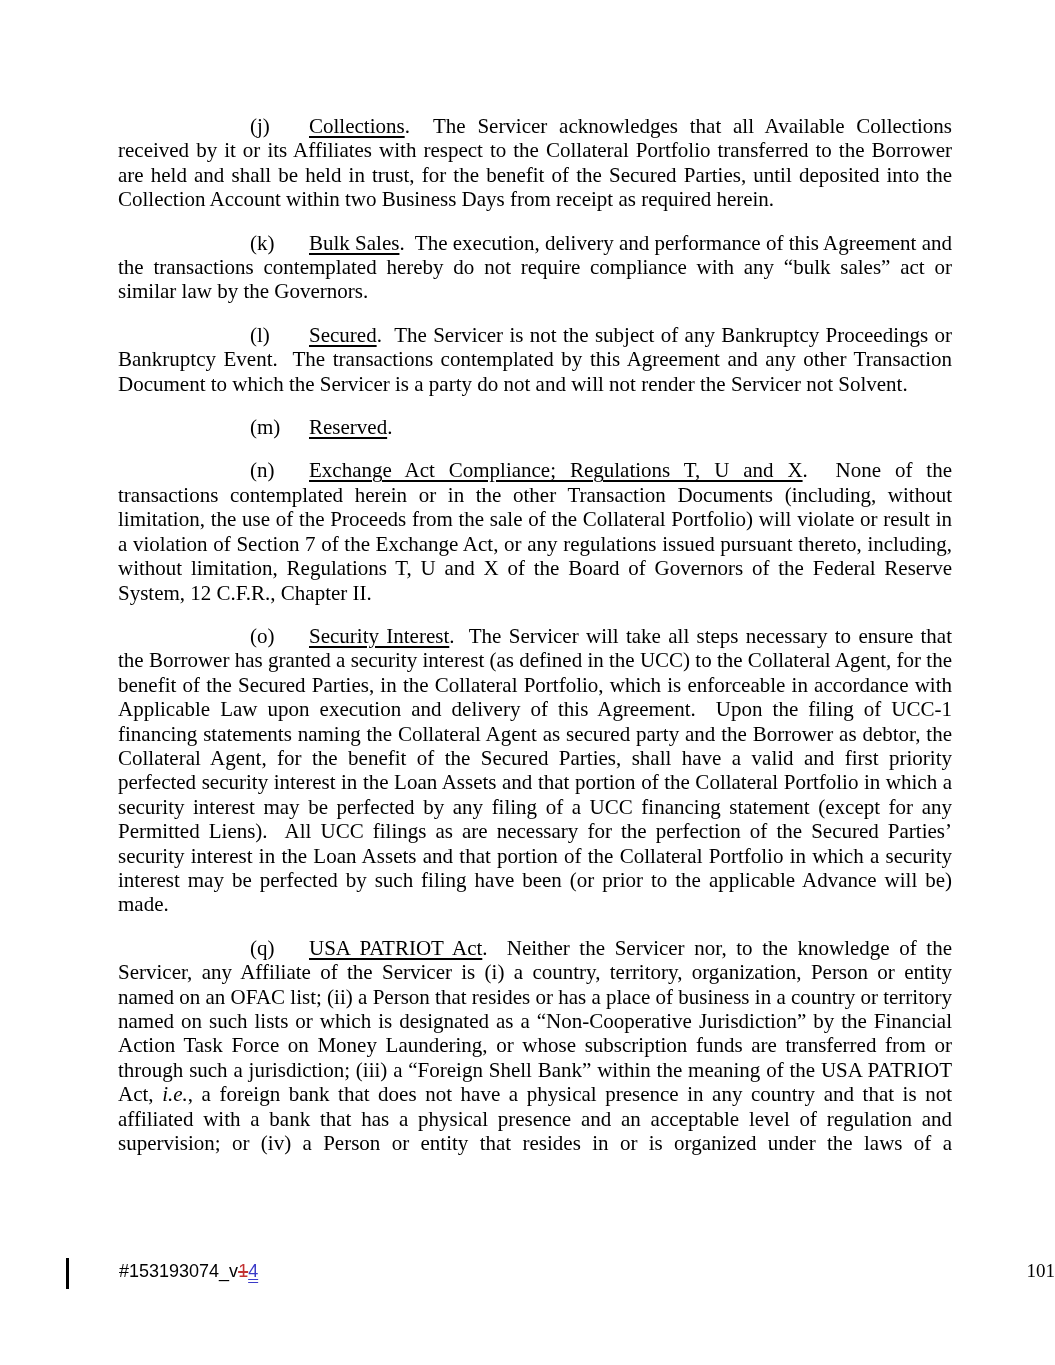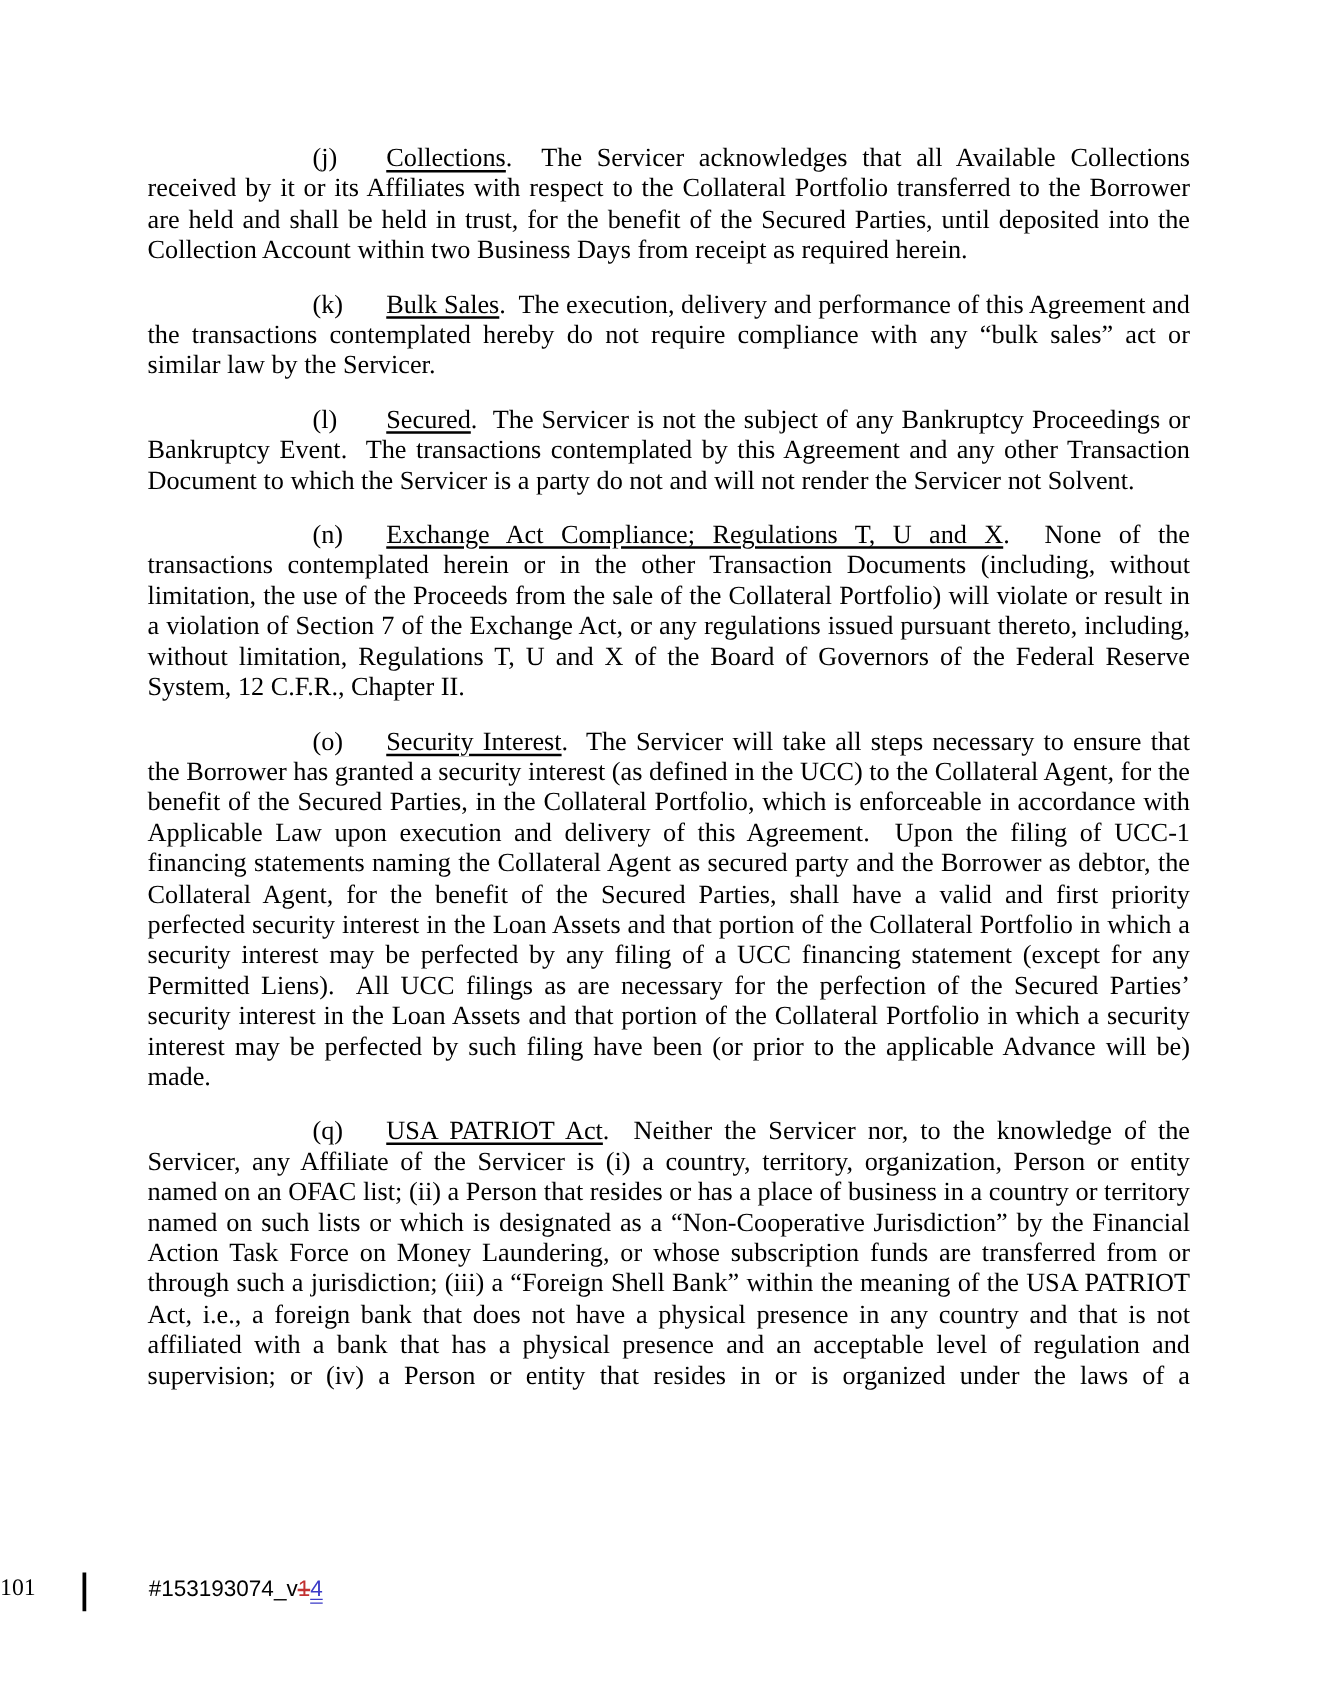--- a/index.html
+++ b/index.html
@@ -36,35 +36,35 @@
   }
   .label {
     display: inline-block;
     width: 59px;
   }
   .heading {
     text-decoration-line: underline;
     text-decoration-thickness: 1.5px;
     text-underline-offset: 3px;
   }
-  .it { }
+  .it { font-style: italic; }
   .footer-docid {
     position: absolute;
     left: 119px;
     top: 1262px;
     font-family: "Liberation Sans", sans-serif;
     font-size: 18px;
     line-height: 18px;
   }
   .footer-pagenum {
     position: absolute;
     left: 0;
     top: 1260px;
     width: 1055px;
-    text-align: left;
+    text-align: right;
     font-family: "Liberation Serif", serif;
     font-size: 19px;
     line-height: 22px;
   }
   .changebar {
     position: absolute;
     left: 66px;
     top: 1258px;
     width: 2.5px;
     height: 31px;
@@ -81,24 +81,25 @@
     text-decoration-style: double;
     text-underline-offset: 2px;
   }
 </style>
 </head>
 <body>
 
 <div class="content">
   <p class="para"><span class="indent"></span><span class="label">(j)</span><span class="heading">Collections</span><span>.  The Servicer acknowledges that all Available Collections received by it or its Affiliates with respect to the Collateral Portfolio transferred to the Borrower are held and shall be held in trust, for the benefit of the Secured Parties, until deposited into the Collection Account within two Business Days from receipt as required herein.</span></p>
 
-  <p class="para"><span class="indent"></span><span class="label">(k)</span><span class="heading">Bulk Sales</span><span>.  The execution, delivery and performance of this Agreement and the transactions contemplated hereby do not require compliance with any “bulk sales” act or similar law by the Servicer.</span></p>
+  <p class="para"><span class="indent"></span><span class="label">(k)</span><span class="heading">Bulk Sales</span><span>.  The execution, delivery and performance of this Agreement and the transactions contemplated hereby do not require compliance with any “bulk sales” act or similar law by the Governors.</span></p>
 
   <p class="para"><span class="indent"></span><span class="label">(l)</span><span class="heading">Secured</span><span>.  The Servicer is not the subject of any Bankruptcy Proceedings or Bankruptcy Event.  The transactions contemplated by this Agreement and any other Transaction Document to which the Servicer is a party do not and will not render the Servicer not Solvent.</span></p>
 
+  <p class="para"><span class="indent"></span><span class="label">(m)</span><span class="heading">Reserved</span><span>.</span></p>
 
   <p class="para"><span class="indent"></span><span class="label">(n)</span><span class="heading">Exchange Act Compliance; Regulations T, U and X</span><span>.  None of the transactions contemplated herein or in the other Transaction Documents (including, without limitation, the use of the Proceeds from the sale of the Collateral Portfolio) will violate or result in a violation of Section 7 of the Exchange Act, or any regulations issued pursuant thereto, including, without limitation, Regulations T, U and X of the Board of Governors of the Federal Reserve System, 12 C.F.R., Chapter II.</span></p>
 
   <p class="para"><span class="indent"></span><span class="label">(o)</span><span class="heading">Security Interest</span><span>.  The Servicer will take all steps necessary to ensure that the Borrower has granted a security interest (as defined in the UCC) to the Collateral Agent, for the benefit of the Secured Parties, in the Collateral Portfolio, which is enforceable in accordance with Applicable Law upon execution and delivery of this Agreement.  Upon the filing of UCC-1 financing statements naming the Collateral Agent as secured party and the Borrower as debtor, the Collateral Agent, for the benefit of the Secured Parties, shall have a valid and first priority perfected security interest in the Loan Assets and that portion of the Collateral Portfolio in which a security interest may be perfected by any filing of a UCC financing statement (except for any Permitted Liens).  All UCC filings as are necessary for the perfection of the Secured Parties’ security interest in the Loan Assets and that portion of the Collateral Portfolio in which a security interest may be perfected by such filing have been (or prior to the applicable Advance will be) made.</span></p>
 
 
   <p class="para cont"><span class="indent"></span><span class="label">(q)</span><span class="heading">USA PATRIOT Act</span><span>.  Neither the Servicer nor, to the knowledge of the Servicer, any Affiliate of the Servicer is (i) a country, territory, organization, Person or entity named on an OFAC list; (ii) a Person that resides or has a place of business in a country or territory named on such lists or which is designated as a “Non-Cooperative Jurisdiction” by the Financial Action Task Force on Money Laundering, or whose subscription funds are transferred from or through such a jurisdiction; (iii) a “Foreign Shell Bank” within the meaning of the USA PATRIOT Act, </span><span class="it">i.e.</span><span>, a foreign bank that does not have a physical presence in any country and that is not affiliated with a bank that has a physical presence and an acceptable level of regulation and supervision; or (iv) a Person or entity that resides in or is organized under the laws of a</span></p>
 </div>
 
 <span class="changebar"></span>

